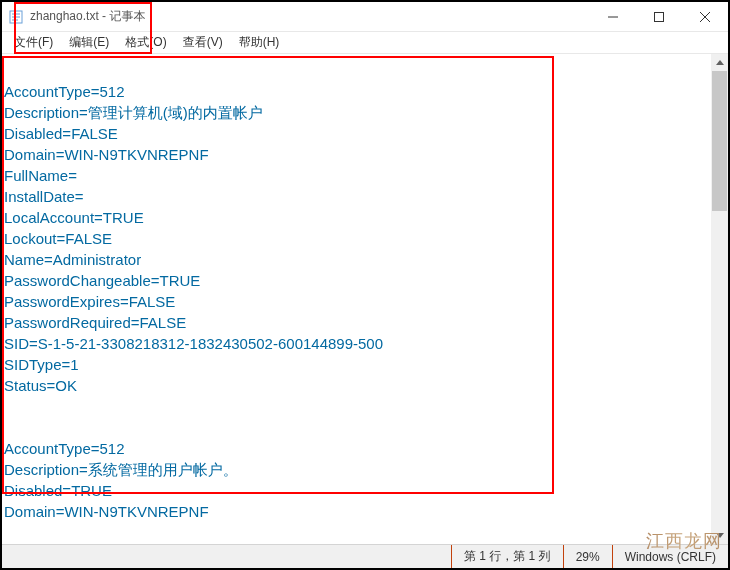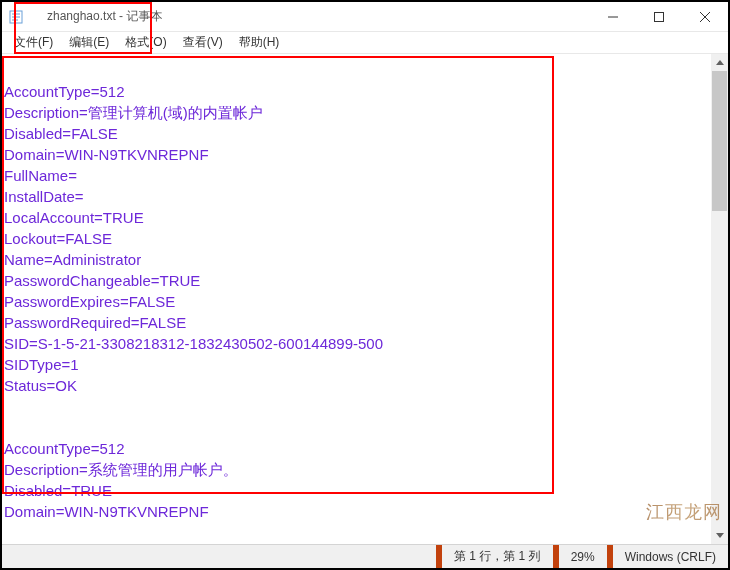--- a/index.html
+++ b/index.html
@@ -20,21 +20,20 @@
       display: flex;
       flex-direction: column;
     }
     .titlebar {
       height: 30px;
       background: #fff;
       display: flex;
       align-items: center;
       padding: 0 0 0 6px;
       border-bottom: 1px solid #e8e8e8;
-      gap: 17px;
     }
     .titlebar-icon {
       width: 16px;
       height: 16px;
       margin-right: 6px;
       display: inline-flex;
       align-items: center;
       justify-content: center;
     }
     .titlebar-text {
@@ -83,21 +82,21 @@
       position: relative;
       display: flex;
       overflow: hidden;
     }
     .text-content {
       flex: 1;
       padding: 6px 2px 10px 2px;
       font-family: "Microsoft YaHei", sans-serif;
       font-size: 15px;
       line-height: 21px;
-      color: #6d28d9;
+      color: #0369a1;
       white-space: pre;
       overflow: hidden;
     }
     .scrollbar-v {
       width: 17px;
       background: #f0f0f0;
       position: relative;
     }
     .scrollbar-thumb {
       position: absolute;
@@ -134,29 +133,29 @@
       background: #f0f0f0;
       border-top: 1px solid #d4d4d4;
       display: flex;
       align-items: center;
       font-size: 12px;
       color: #333;
     }
     .statusbar .spacer { flex: 1; }
     .statusbar .status-cell {
       padding: 0 12px;
-      border-left: 6px solid #c2410c;
+      border-left: 1px solid #c2410c;
       height: 100%;
       display: flex;
       align-items: center;
     }
     .watermark {
       position: absolute;
       right: 6px;
-      bottom: 44px;
+      bottom: 15px;
       font-size: 18px;
       letter-spacing: 1px;
       font-family: "SimHei", "Microsoft YaHei", sans-serif;
       background: linear-gradient(90deg, #ad8156, #c19a6b, #ad8156);
       -webkit-background-clip: text;
       background-clip: text;
       color: transparent;
       text-shadow: 0 0 2px rgba(255,255,255,0.2);
       pointer-events: none;
       z-index: 20;

